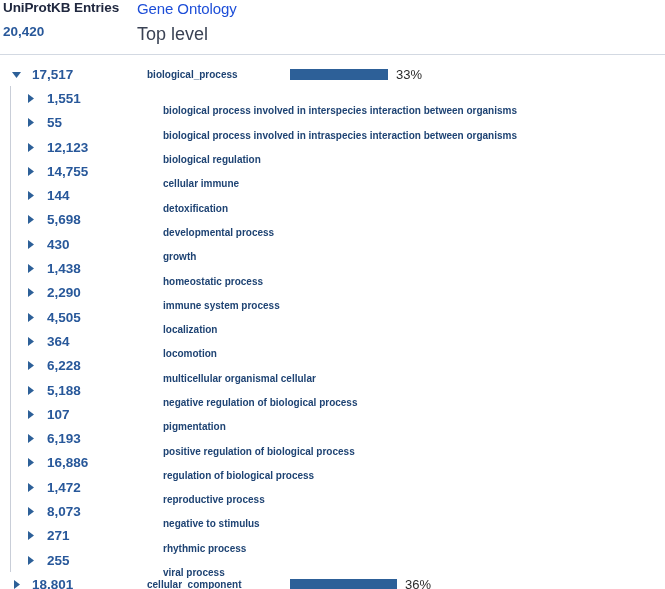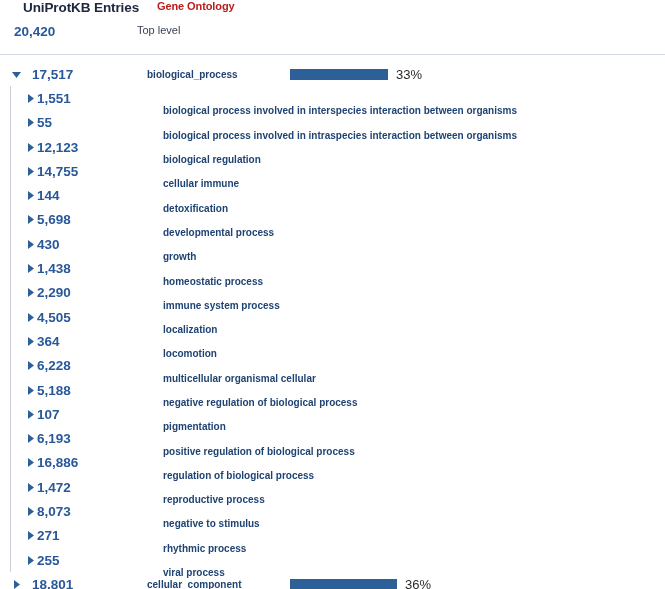--- a/index.html
+++ b/index.html
@@ -20,55 +20,54 @@
 
   
   .table-head {
     display: block;
     padding: 0;
   }
   .head-row {
     display: flex;
     align-items: flex-start;
     height: 24px;
-    padding-left: 20px;
   }
   .head-row .col-count {
     width: 137px;
     flex: 0 0 137px;
     font-weight: bold;
     font-size: 13.5px;
     color: #20283f;
     padding-left: 3px;
     box-sizing: border-box;
     letter-spacing: -0.1px;
   }
   .head-row .col-term {
-    font-weight: bold;
-    font-size: 11px;
-    color: #b91c1c;
+    font-weight: normal;
+    font-size: 15px;
+    color: #1d4ed8;
     letter-spacing: -0.1px;
   }
 
   .sub-row {
     display: flex;
     align-items: flex-start;
     height: 26px;
   }
   .sub-row .col-count {
     width: 137px;
     flex: 0 0 137px;
     font-weight: bold;
     font-size: 13.5px;
     color: #28589a;
-    padding-left: 14px;
+    padding-left: 3px;
     box-sizing: border-box;
   }
   .sub-row .col-term {
-    font-size: 11px;
+    font-size: 18px;
     color: #3a4254;
     font-weight: normal;
   }
 
   .head-sep {
     height: 1px;
     background: #d3d9e2;
     width: 665px;
     margin: 4px 0 0 0;
   }
@@ -114,21 +113,21 @@
     text-align: center;
   }
 
   
   .row.level-0 .twisty { margin-left: 9px; }
   .row.level-0 .count  { margin-left: 9px; }
   .row.level-0 .term   { position: absolute; left: 147px; }
 
   
   .row.level-1 .twisty { margin-left: 23px; }
-  .row.level-1 .count  { }
+  .row.level-1 .count  { margin-left: 10px; }
   .row.level-1 .term   { position: absolute; left: 163px; margin-top: 25px; }
 
   
   .bar-wrap {
     position: absolute;
     left: 290px;
     display: flex;
     align-items: center;
     height: 100%;
   }

